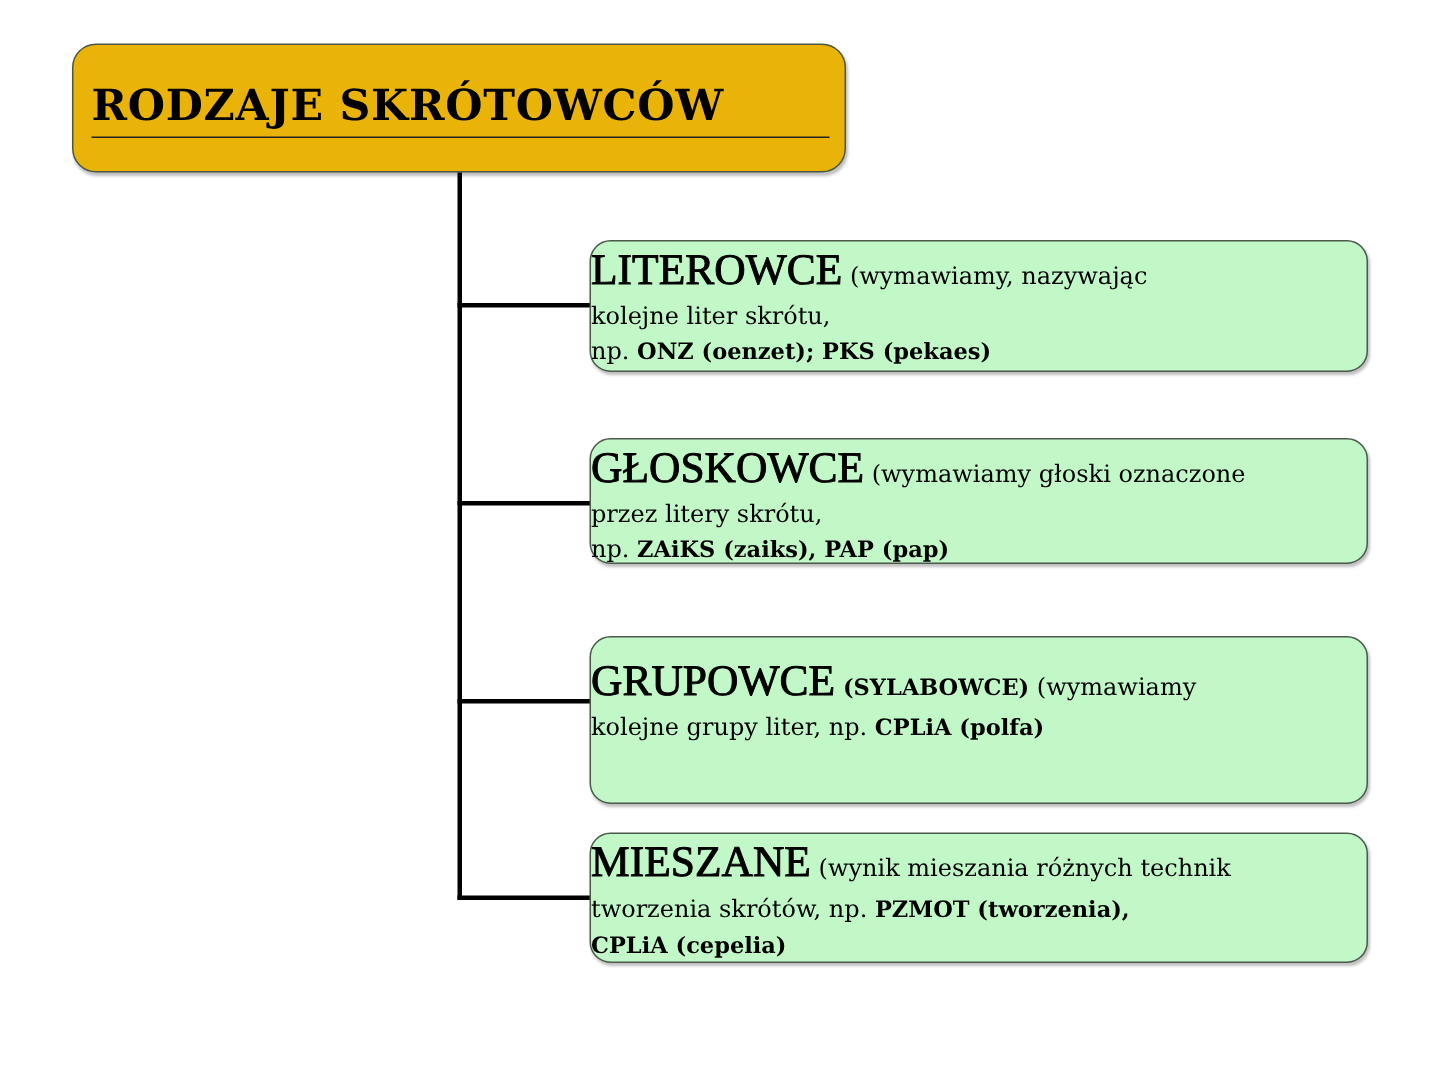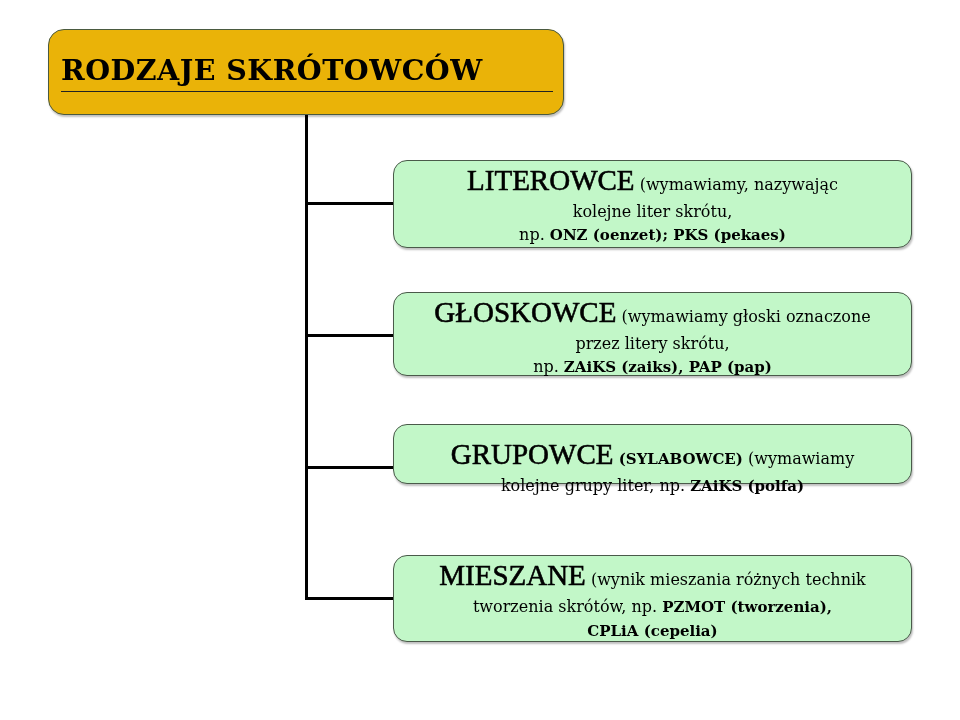--- a/index.html
+++ b/index.html
@@ -63,21 +63,21 @@
     }
     .box {
       position: absolute;
       left: 393px;
       width: 519px;
       background: #c2f7c8;
       border: 1px solid #4a5a4a;
       border-radius: 14px;
       box-shadow: 1px 2px 2px rgba(0,0,0,0.25);
       box-sizing: border-box;
-      text-align: center;
+      text-align: left;
       font-family: "DejaVu Serif", serif;
       font-size: 16px;
       line-height: 23px;
       padding-top: 4px;
     }
     .box .head {
       font-family: "Liberation Serif", serif;
       font-size: 29px;
       font-weight: normal;
       letter-spacing: 0px;
@@ -114,22 +114,22 @@
   <span class="line">kolejne liter skrótu,</span>
   <span class="line"><span>np. </span><span class="small-bold">ONZ (oenzet); PKS (pekaes)</span></span>
 </div>
 
 <div class="box" style="top:292px;height:84px;">
   <span class="line line-first"><span class="head">GŁOSKOWCE</span><span> (wymawiamy głoski oznaczone</span></span>
   <span class="line">przez litery skrótu,</span>
   <span class="line"><span>np. </span><span class="small-bold">ZAiKS (zaiks), PAP (pap)</span></span>
 </div>
 
-<div class="box" style="top:424px;height:60px;padding-top:14px;">
+<div class="box" style="top:424px;height:112px;padding-top:14px;">
   <span class="line line-first"><span class="head">GRUPOWCE</span><span class="small-bold"> (SYLABOWCE)</span><span> (wymawiamy</span></span>
-  <span class="line"><span>kolejne grupy liter, np. </span><span class="small-bold">ZAiKS (polfa)</span></span>
+  <span class="line"><span>kolejne grupy liter, np. </span><span class="small-bold">CPLiA (polfa)</span></span>
 </div>
 
 <div class="box" style="top:555px;height:87px;">
   <span class="line line-first"><span class="head">MIESZANE</span><span> (wynik mieszania różnych technik</span></span>
   <span class="line"><span>tworzenia skrótów, np. </span><span class="small-bold">PZMOT (tworzenia),</span></span>
   <span class="line"><span class="small-bold">CPLiA (cepelia)</span></span>
 </div>
 
 </body></html>

